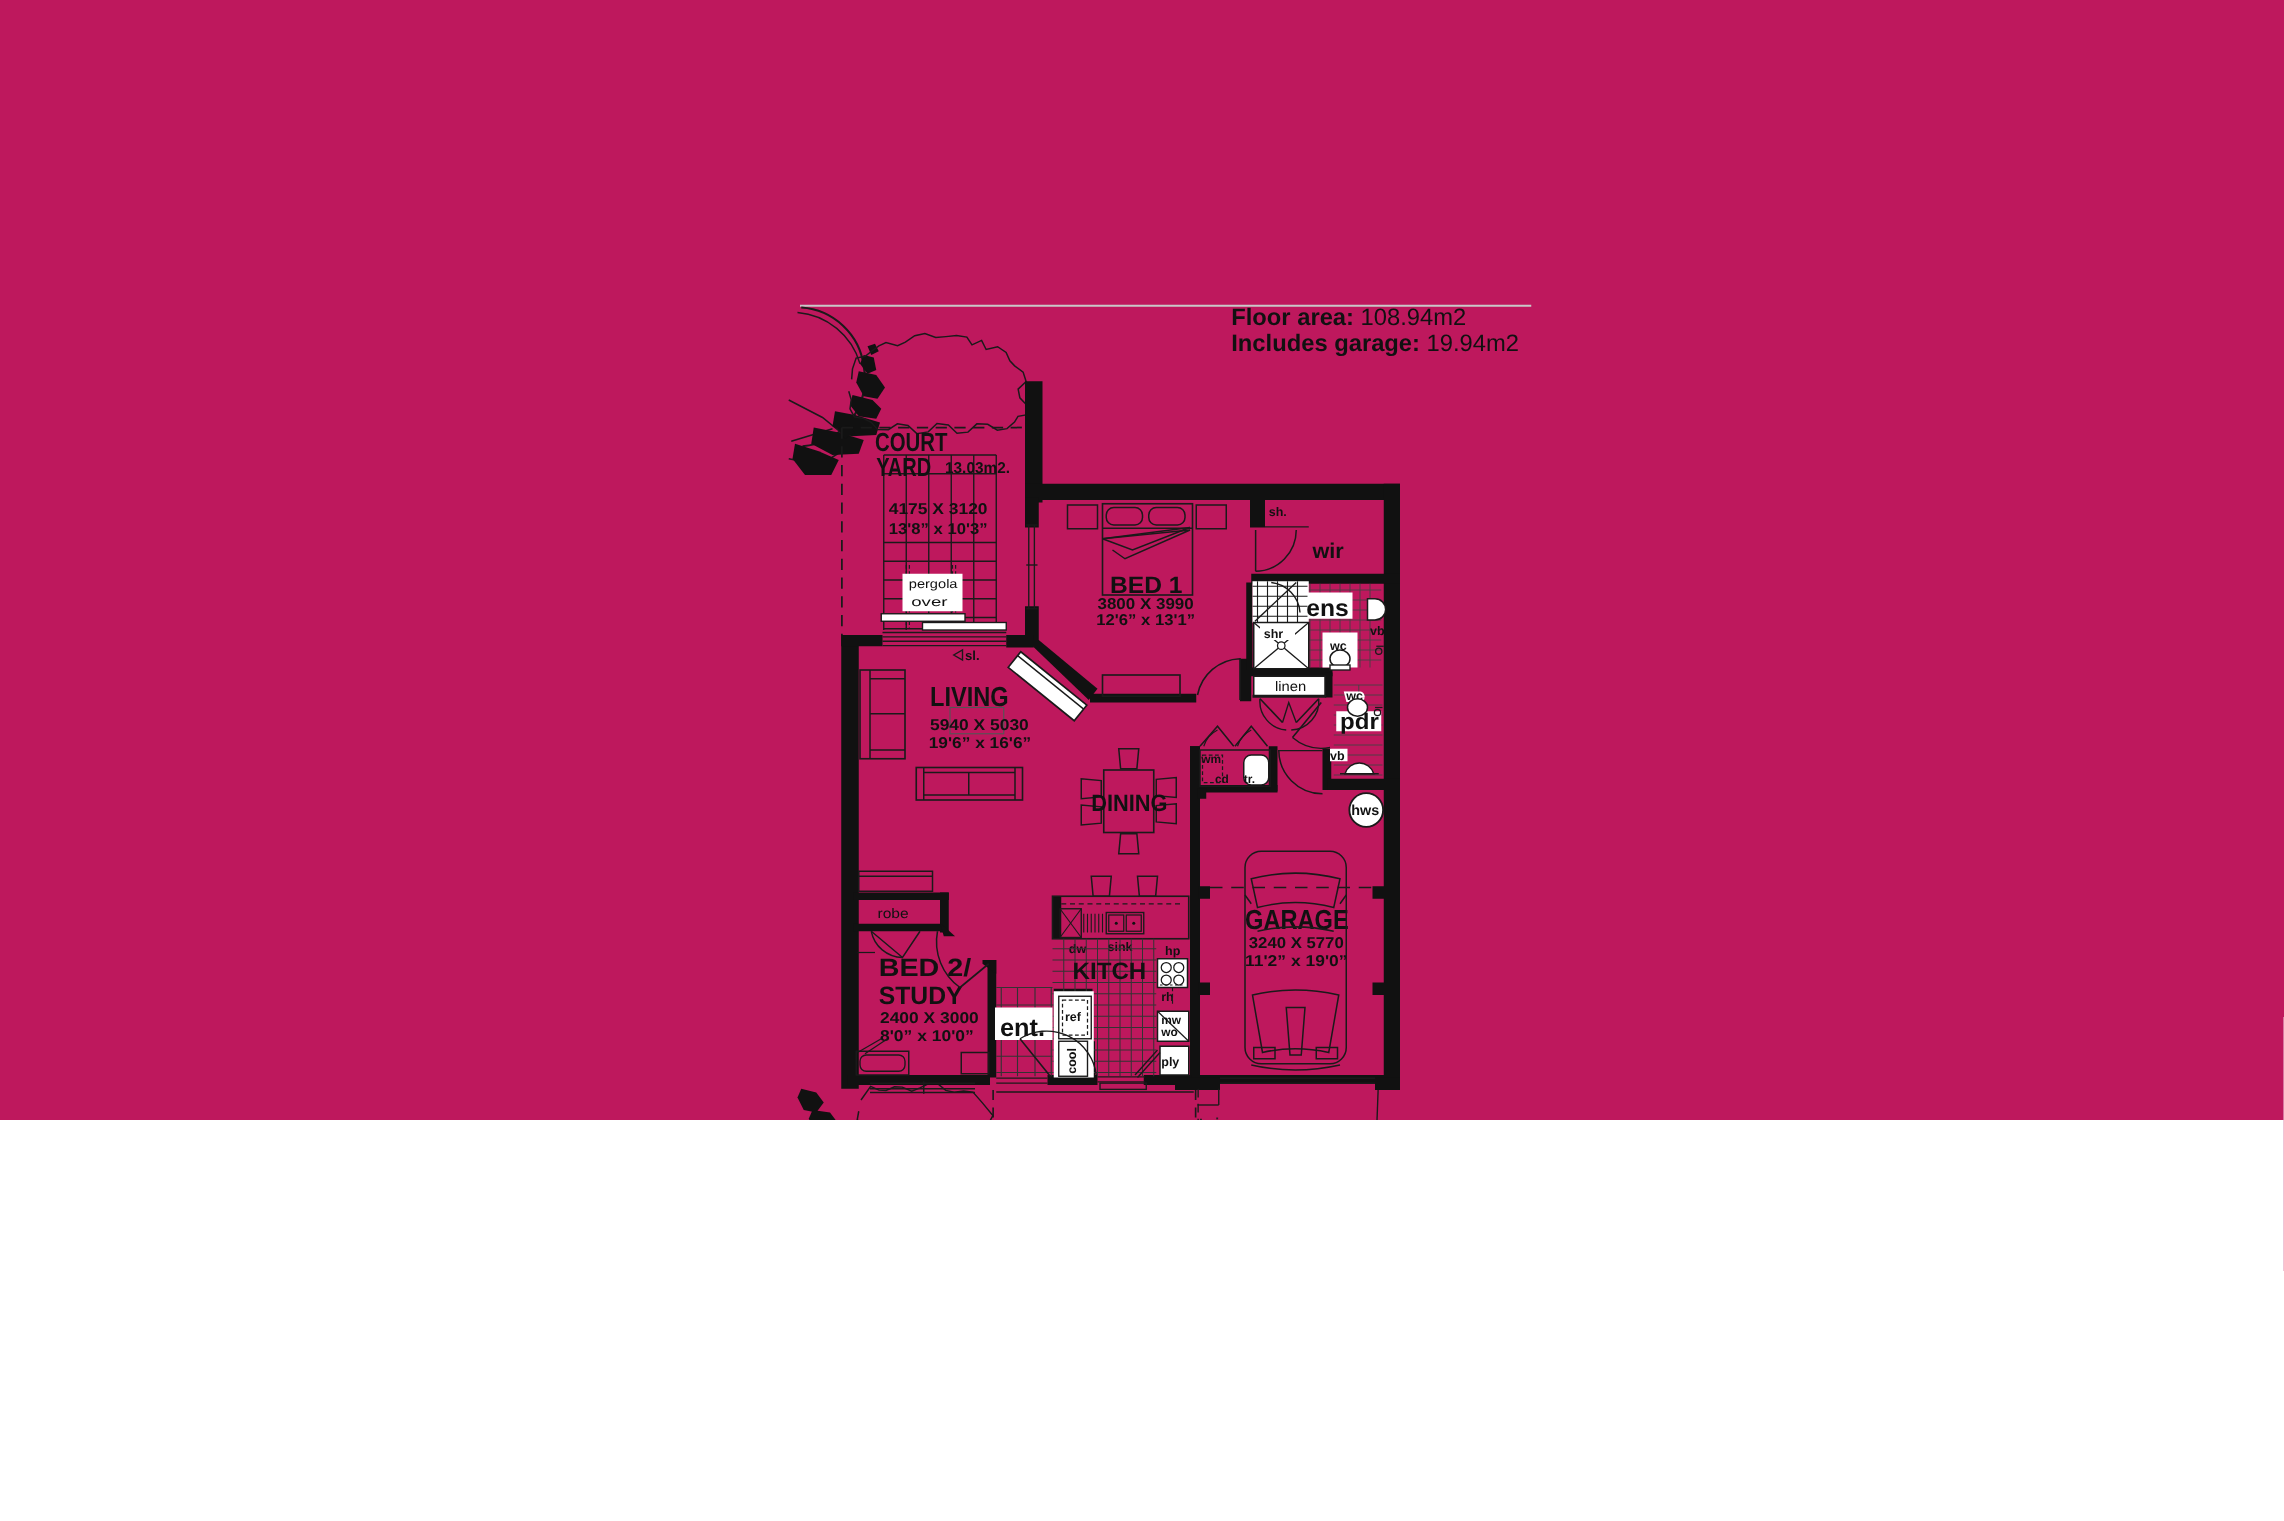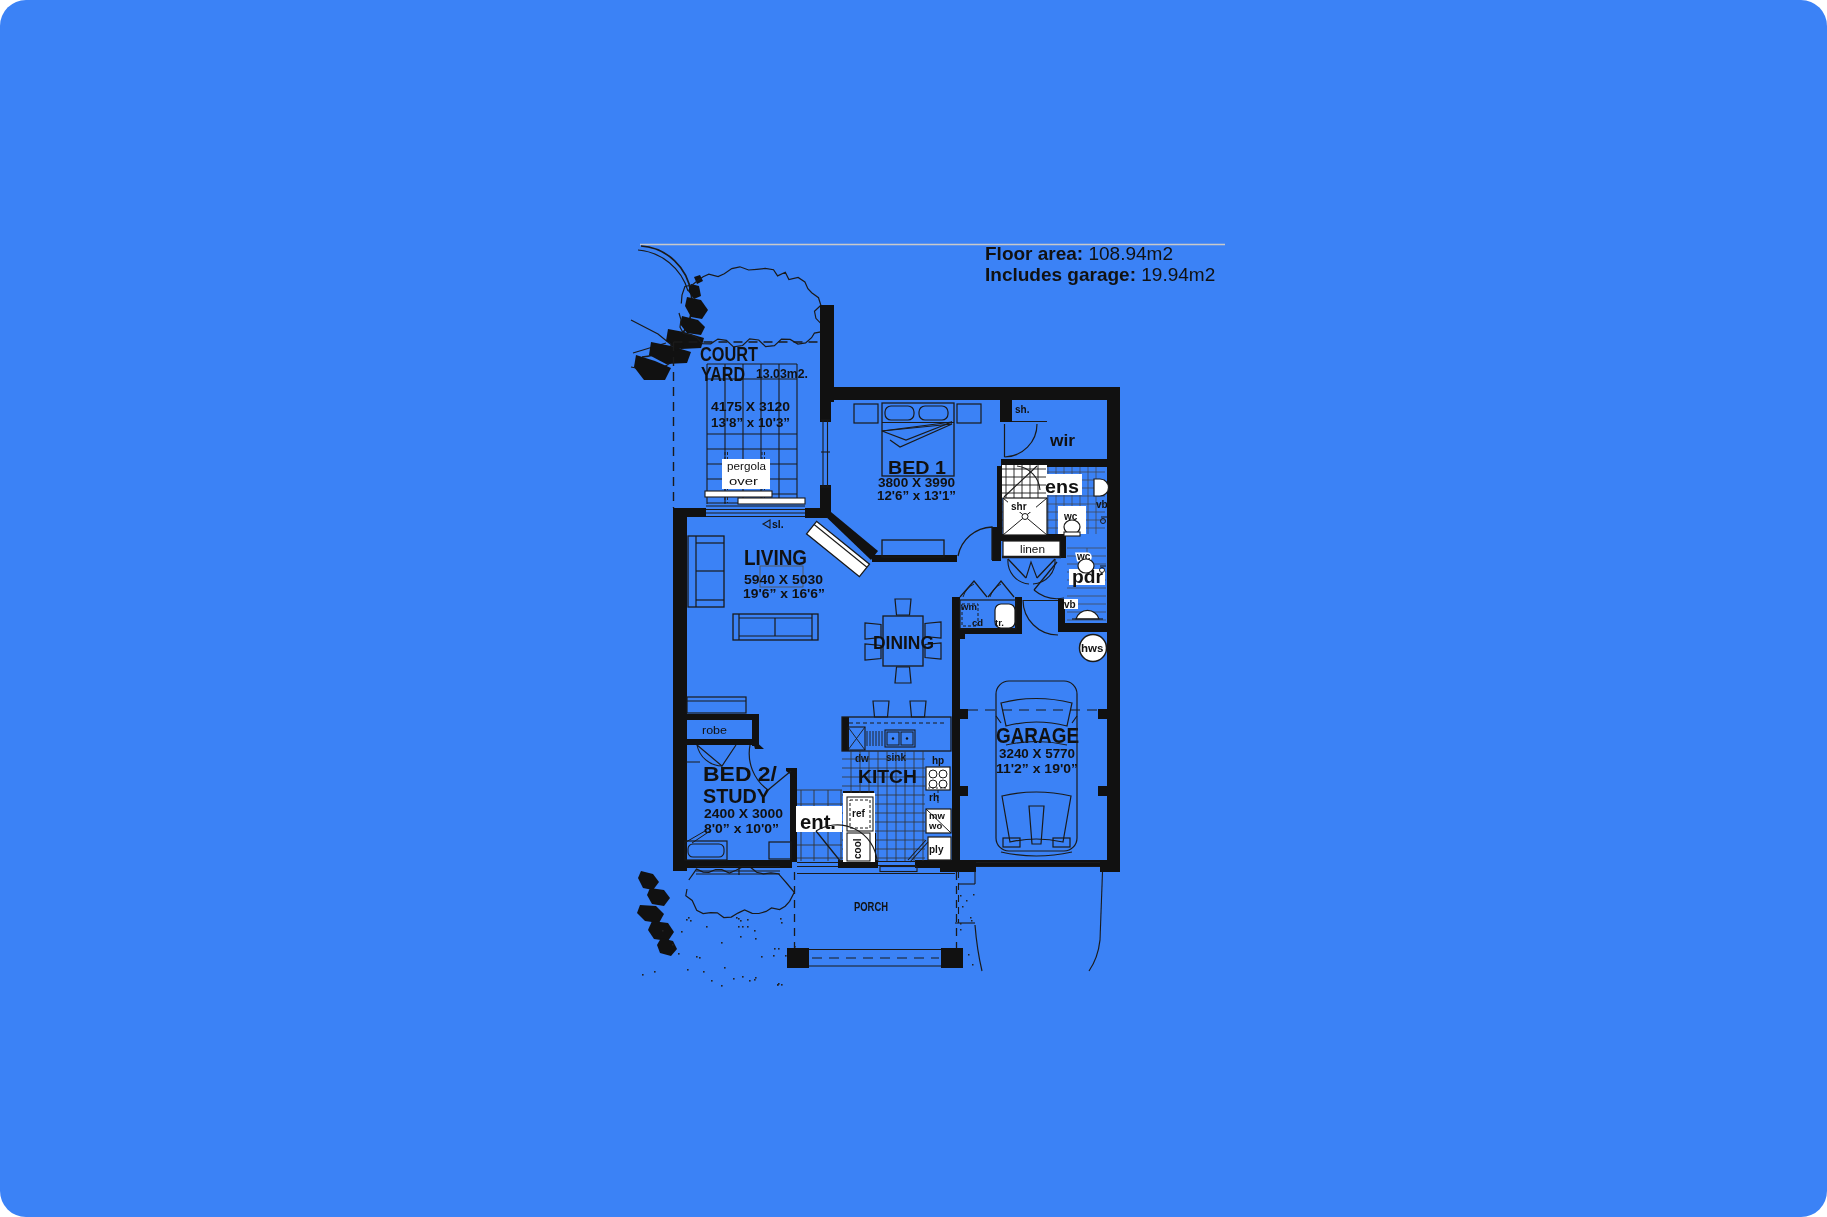--- a/index.html
+++ b/index.html
@@ -1,16 +1,16 @@
 <!DOCTYPE html>
 <html><head>
 <meta charset="utf-8">
 <style>
 html,body{margin:0;padding:0;background:#fff;}
-.page{position:relative;width:1827px;height:1217px;background:#3b82f6;overflow:hidden;border-radius:26px;}
+.page{position:relative;width:1827px;height:896px;background:#be185d;overflow:hidden;}
 svg{position:absolute;left:0;top:0;}
 text{font-family:"Liberation Sans",sans-serif;}
 </style>
 </head>
 <body>
 <div class="page">
 <svg width="1827" height="1217" viewBox="0 0 1827 1217">
 <line x1="640" y1="244.5" x2="1225" y2="244.5" stroke="#c9c9c9" stroke-width="1.6"></line>
 <text x="985" y="260" font-size="19" font-weight="normal" text-anchor="start" fill="#111"><tspan font-weight="bold">Floor area:</tspan> 108.94m2</text>
 <text x="985" y="281" font-size="19" font-weight="normal" text-anchor="start" fill="#111"><tspan font-weight="bold">Includes garage:</tspan> 19.94m2</text>

